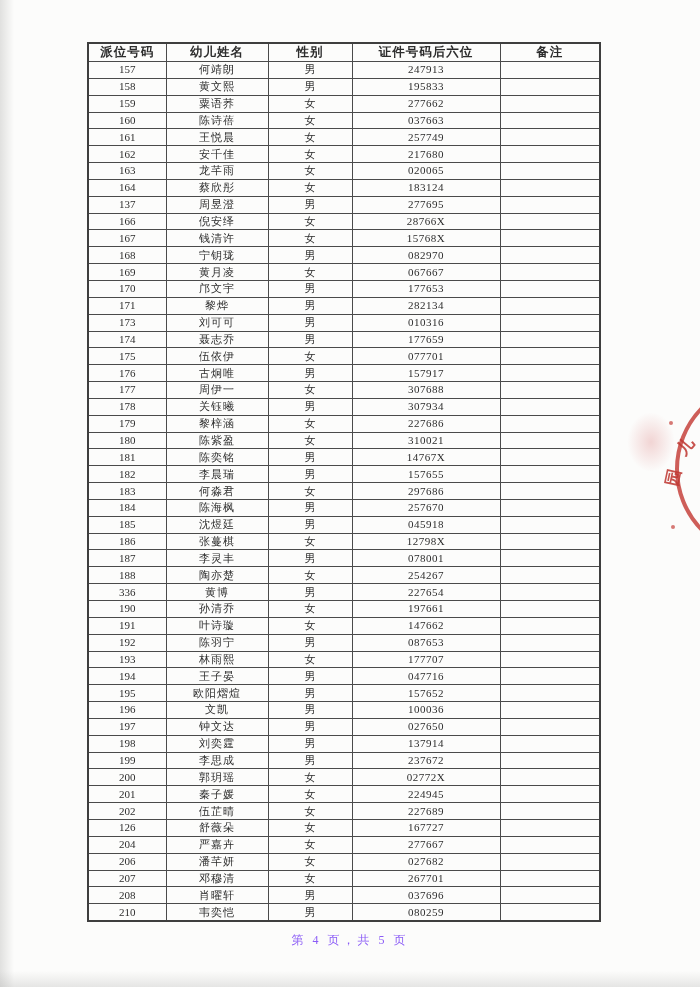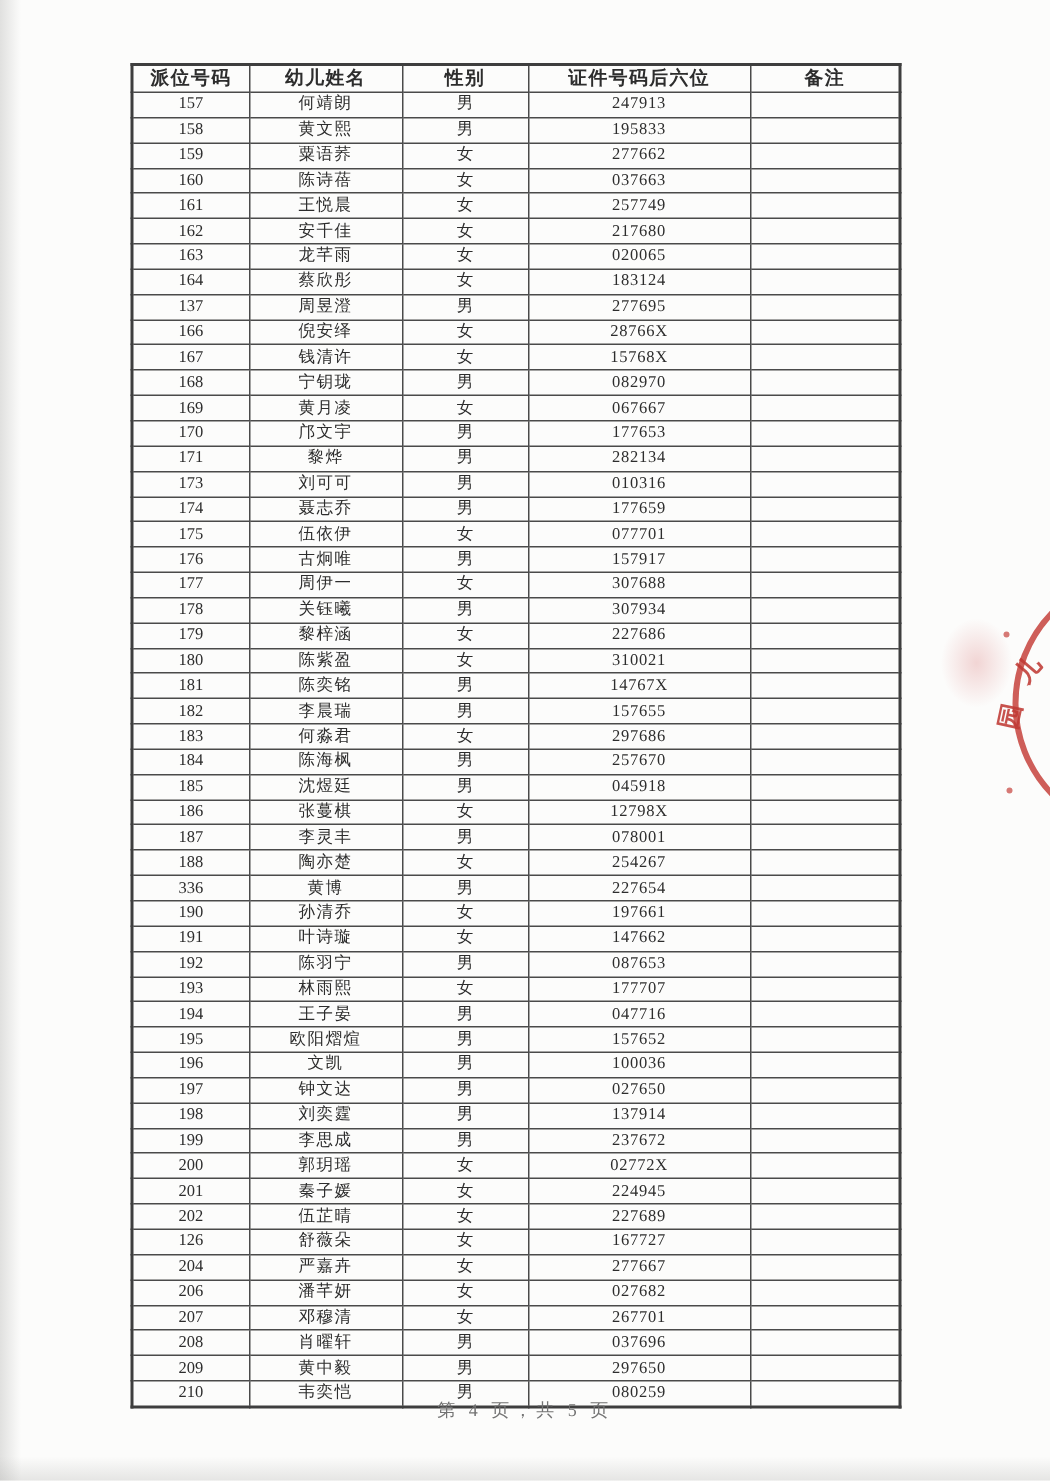--- a/index.html
+++ b/index.html
@@ -48,21 +48,21 @@
     font-size:11px;
     line-height:11px;
   }
   td.cell-name{letter-spacing:1px;}
   td.cell-id6{letter-spacing:0.5px;}
 
   
   .footer{
     position:absolute;top:932px;left:0;width:700px;
     text-align:center;
-    font-size:12px;color:#737373;
+    font-size:12px;color:#8b5cf6;
     letter-spacing:3px;
   }
 
   
   .stamp{
     position:absolute;left:625px;top:390px;width:75px;height:165px;
     overflow:hidden;pointer-events:none;
   }
   .stamp-circle{
     position:absolute;left:50px;top:-10px;width:170px;height:170px;
@@ -455,27 +455,20 @@
       <td class="cell-note"></td>
     </tr>
         <tr>
       <td class="cell-id">208</td>
       <td class="cell-name">肖曜轩</td>
       <td class="cell-gender">男</td>
       <td class="cell-id6">037696</td>
       <td class="cell-note"></td>
     </tr>
         <tr>
-      <td class="cell-id">209</td>
-      <td class="cell-name">黄中毅</td>
-      <td class="cell-gender">男</td>
-      <td class="cell-id6">297650</td>
-      <td class="cell-note"></td>
-    </tr>
-        <tr>
       <td class="cell-id">210</td>
       <td class="cell-name">韦奕恺</td>
       <td class="cell-gender">男</td>
       <td class="cell-id6">080259</td>
       <td class="cell-note"></td>
     </tr>
       </tbody>
   </table>
 
   <div class="footer">第 4 页，共 5 页</div>

